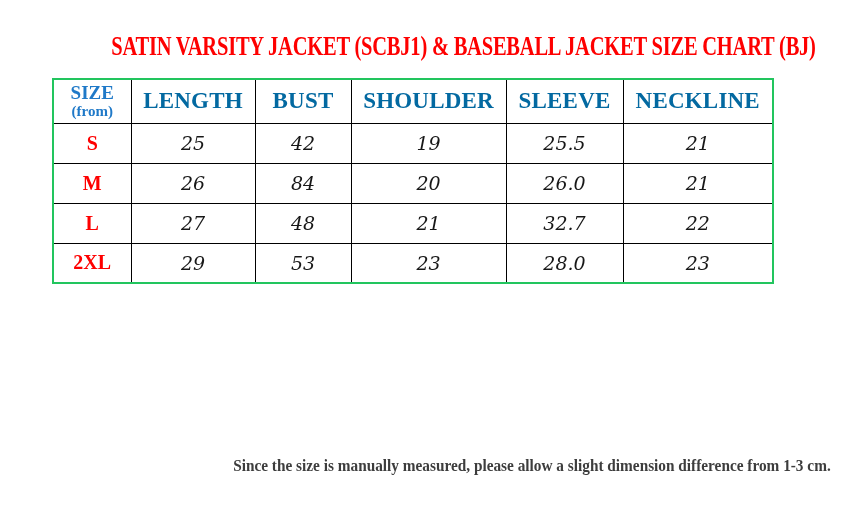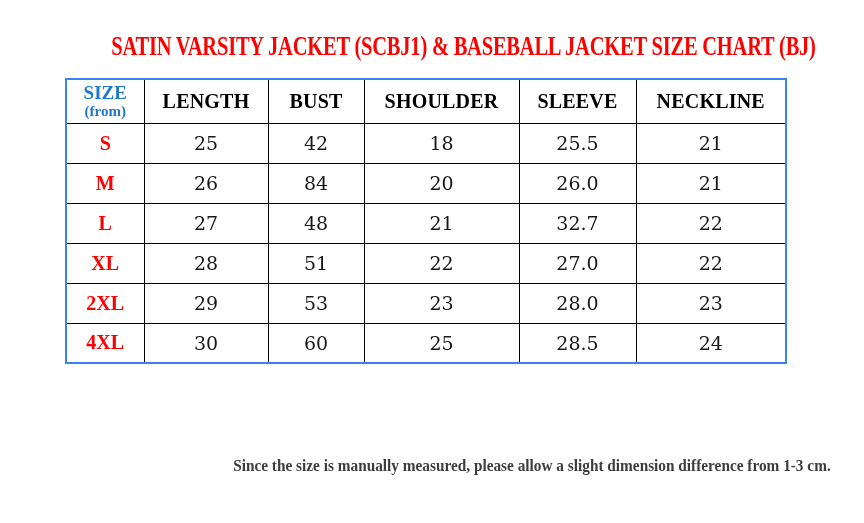--- a/index.html
+++ b/index.html
@@ -27,39 +27,39 @@
     font-weight: 700;
     font-size: 27px;
     letter-spacing: -0.3px;
     color: #fe0000;
     white-space: nowrap;
     transform: scaleX(0.76);
     transform-origin: center;
   }
   table.size-table {
     position: absolute;
-    left: 65px; top: 78px;
+    left: 52px; top: 78px;
     width: 720px;
     border-collapse: collapse;
     table-layout: fixed;
-    border: 2px solid #3b82f6;
+    border: 2px solid #22c55e;
   }
   .size-table th, .size-table td {
     border: 1.5px solid #000000;
     text-align: center;
     vertical-align: middle;
     padding: 0;
   }
   .size-table thead tr { height: 44px; }
   .size-table tbody tr { height: 40px; }
   .col-head {
     font-family: "Liberation Serif", serif;
     font-weight: 700;
-    font-size: 20px;
-    color: #000000;
+    font-size: 23px;
+    color: #0369a1;
     letter-spacing: 0.2px;
   }
   .size-head .size-word {
     display: block;
     font-family: "Liberation Serif", serif;
     font-weight: 700;
     font-size: 19px;
     line-height: 20px;
     color: #1f79c8;
   }
@@ -75,20 +75,21 @@
     font-family: "Liberation Serif", serif;
     font-weight: 700;
     font-size: 20px;
     color: #fe0000;
   }
   td.value-cell {
     font-family: "DejaVu Serif", serif;
     font-weight: 400;
     font-size: 19px;
     color: #171717;
+    font-style: italic;
   }
   .note-wrap {
     position: absolute;
     top: 456px; left: 0;
     width: 100%;
     text-align: right;
   }
   .note {
     display: inline-block;
     font-family: "Liberation Serif", serif;
@@ -129,63 +130,47 @@
         <th class="col-head">SHOULDER</th>
         <th class="col-head">SLEEVE</th>
         <th class="col-head">NECKLINE</th>
       </tr>
     </thead>
     <tbody>
       <tr>
         <td class="size-cell">S</td>
         <td class="value-cell">25</td>
         <td class="value-cell">42</td>
-        <td class="value-cell">18</td>
+        <td class="value-cell">19</td>
         <td class="value-cell">25.5</td>
         <td class="value-cell">21</td>
       </tr>
       <tr>
         <td class="size-cell">M</td>
         <td class="value-cell">26</td>
         <td class="value-cell">84</td>
         <td class="value-cell">20</td>
         <td class="value-cell">26.0</td>
         <td class="value-cell">21</td>
       </tr>
       <tr>
         <td class="size-cell">L</td>
         <td class="value-cell">27</td>
         <td class="value-cell">48</td>
         <td class="value-cell">21</td>
         <td class="value-cell">32.7</td>
         <td class="value-cell">22</td>
       </tr>
       <tr>
-        <td class="size-cell">XL</td>
-        <td class="value-cell">28</td>
-        <td class="value-cell">51</td>
-        <td class="value-cell">22</td>
-        <td class="value-cell">27.0</td>
-        <td class="value-cell">22</td>
-      </tr>
-      <tr>
         <td class="size-cell">2XL</td>
         <td class="value-cell">29</td>
         <td class="value-cell">53</td>
         <td class="value-cell">23</td>
         <td class="value-cell">28.0</td>
         <td class="value-cell">23</td>
-      </tr>
-      <tr>
-        <td class="size-cell">4XL</td>
-        <td class="value-cell">30</td>
-        <td class="value-cell">60</td>
-        <td class="value-cell">25</td>
-        <td class="value-cell">28.5</td>
-        <td class="value-cell">24</td>
       </tr>
     </tbody>
   </table>
 
   <div class="note-wrap">
     <span class="note">Since the size is manually measured, please allow a slight dimension difference from 1-3 cm.</span>
   </div>
 
 </div>
 

